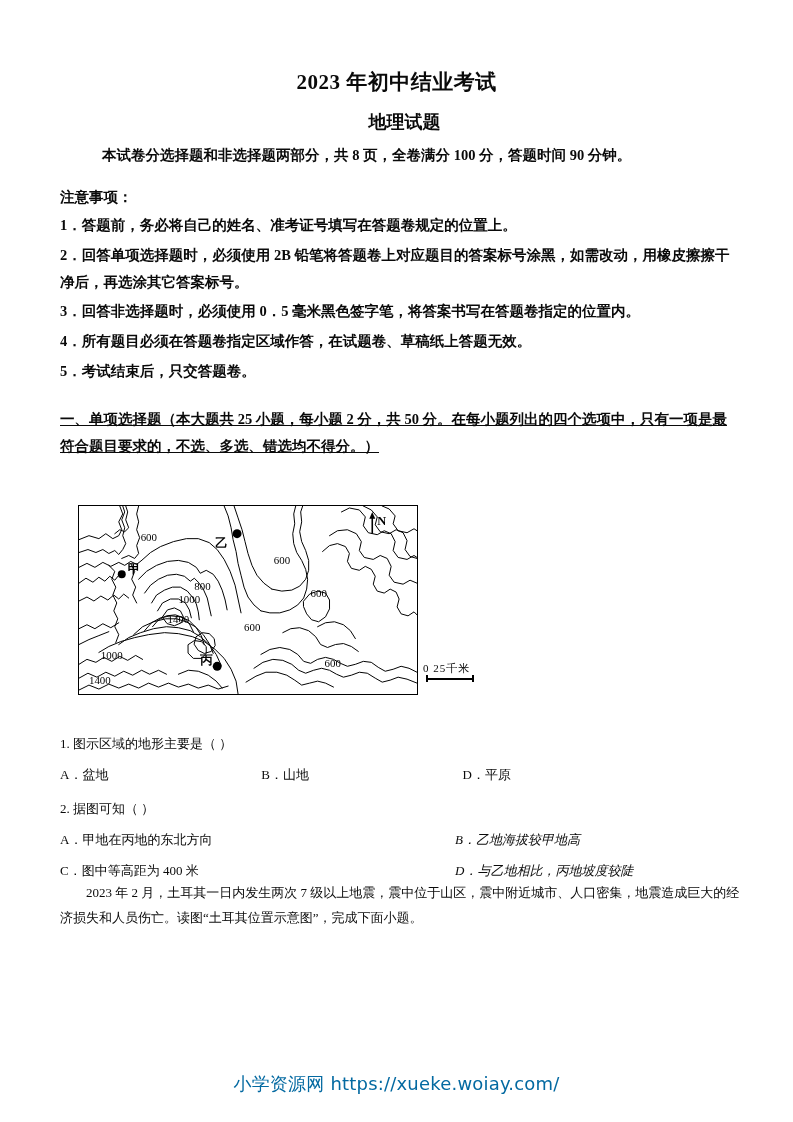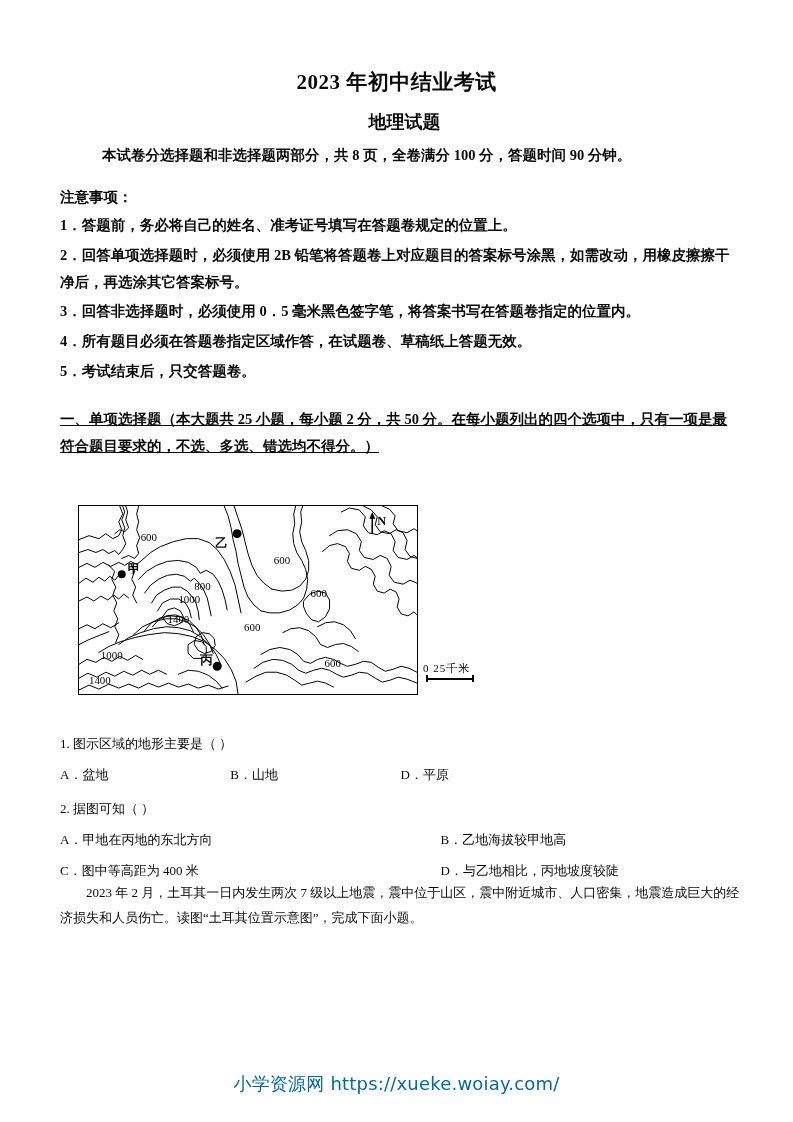--- a/index.html
+++ b/index.html
@@ -83,25 +83,25 @@
   .scale-line::before,.scale-line::after{
     content:"";position:absolute;top:-5px;width:0;height:7px;
     border-left:2.4px solid #000;
   }
   .scale-line::before{left:0;}
   .scale-line::after{right:0;}
 
   
   .q-block{position:absolute;left:60px;right:52px;font-size:13px;}
   .q-stem{line-height:1.7;margin-bottom:9px;}
-  .opt-row{display:flex;line-height:1.7;margin-bottom:9px;}
+  .opt-row{display:flex;line-height:1.7;margin-bottom:9px;gap:31px;}
   .opt-row.four > div{width:25%;}
   .opt-row.two > div{width:50%;}
   .opt-row.two > div:first-child{padding-left:0;}
-  .opt-row.two > div:last-child{padding-left:40px;box-sizing:border-box;}
+  .opt-row.two > div:last-child{padding-left:40px;box-sizing:border-box;font-style:italic;}
 
   .q1{top:733px;}
   .q2{top:798px;}
 
   .passage{
     position:absolute;left:60px;right:44px;top:880px;
     font-size:13px;line-height:1.95;text-indent:26px;
   }
 
   .footer-mark{

